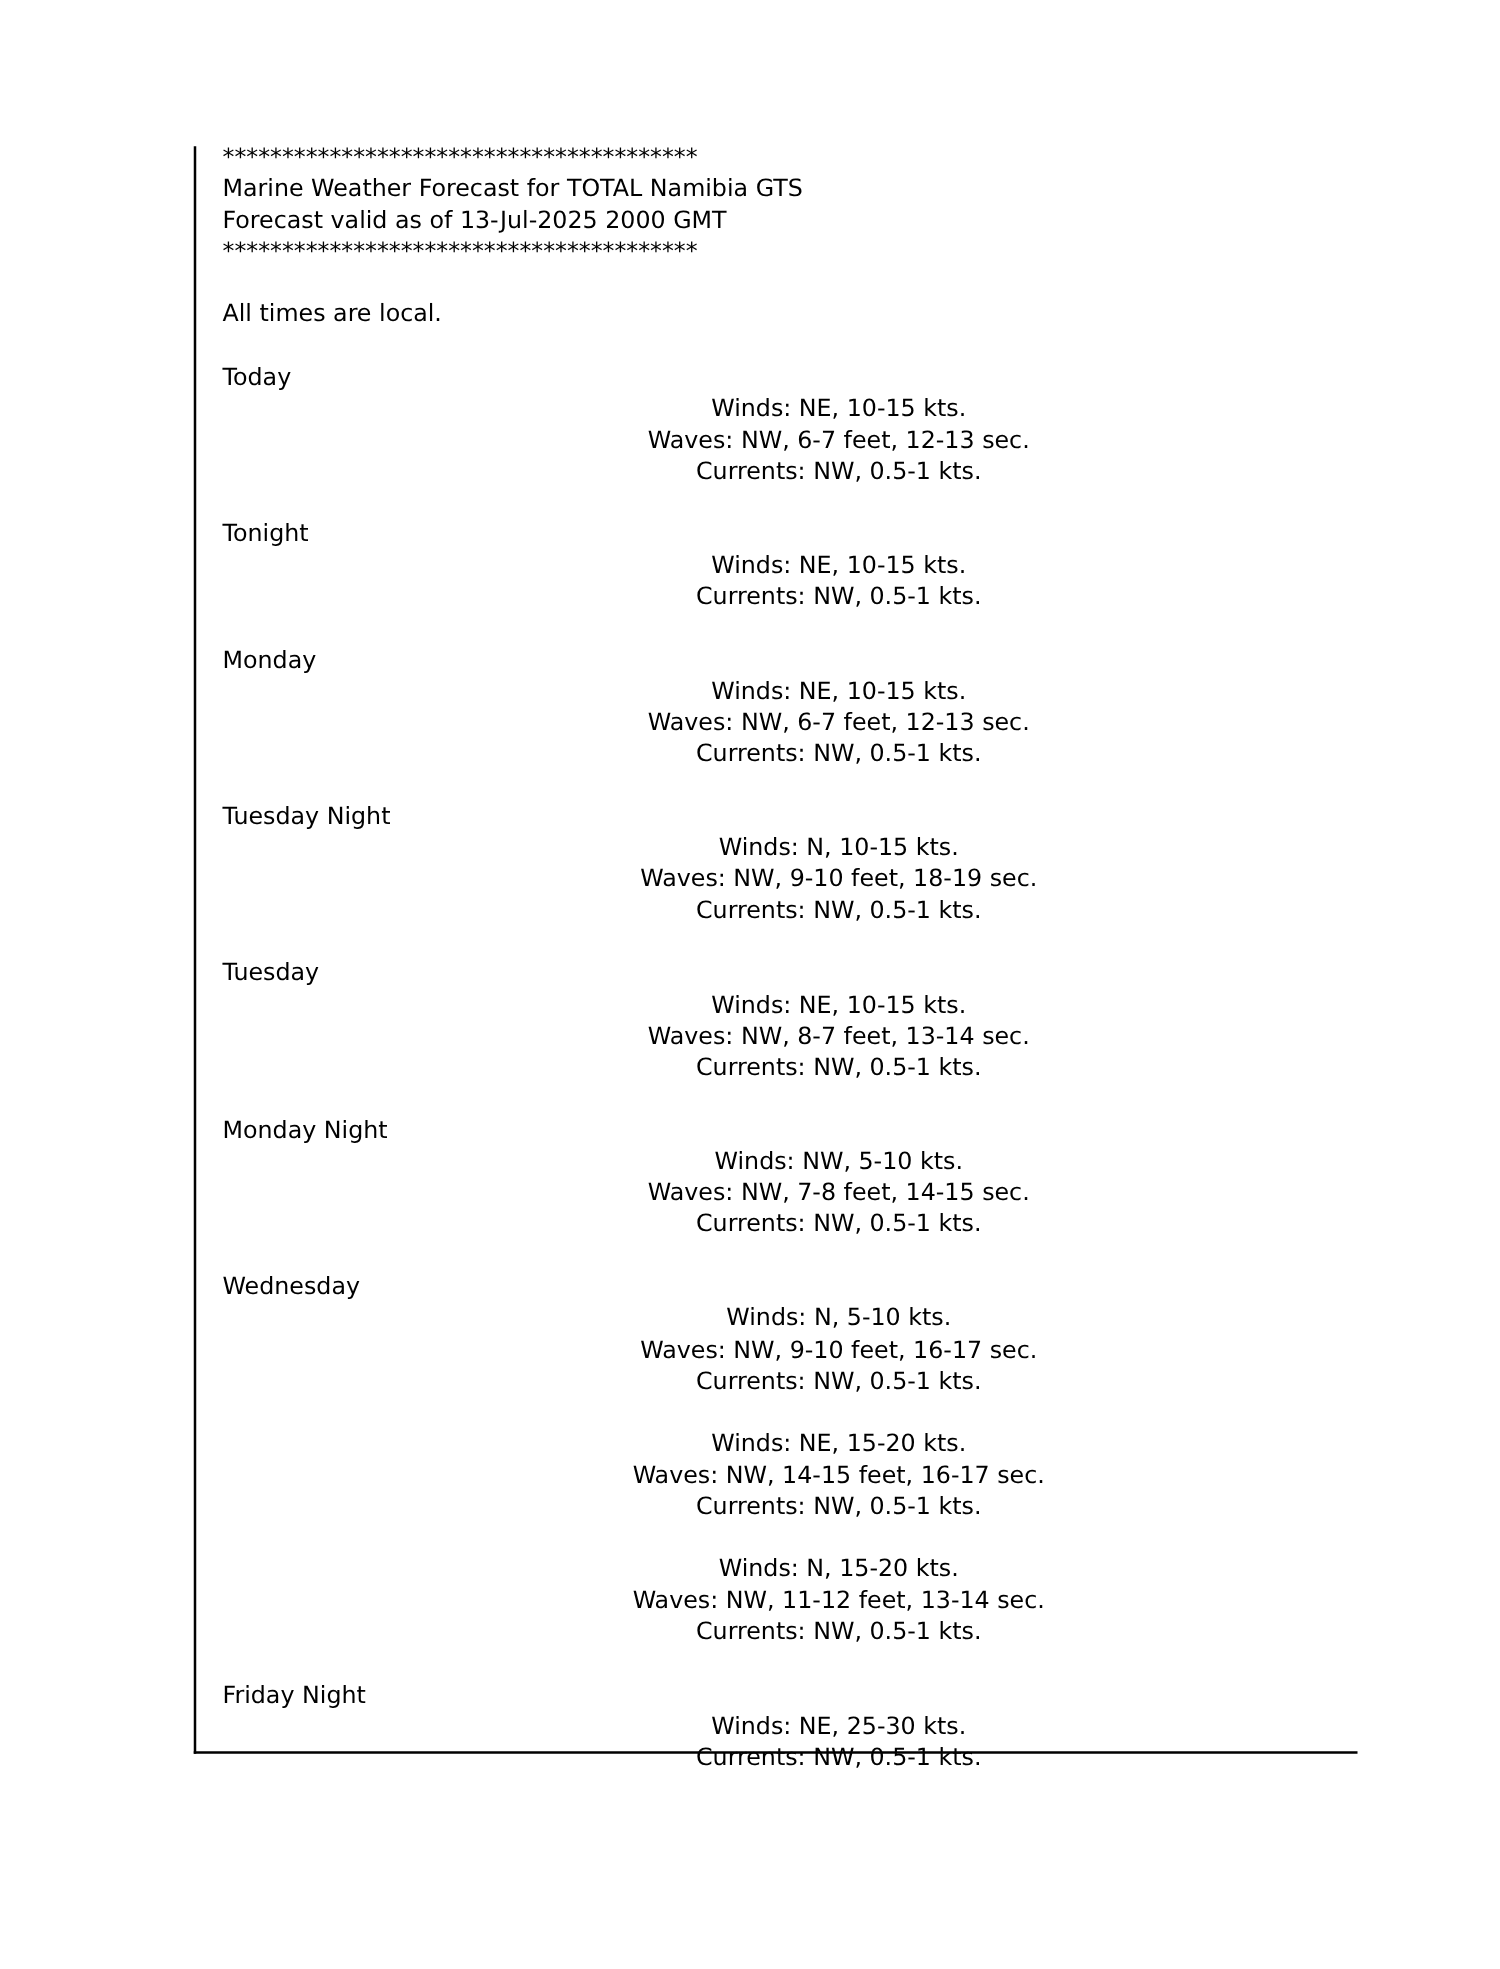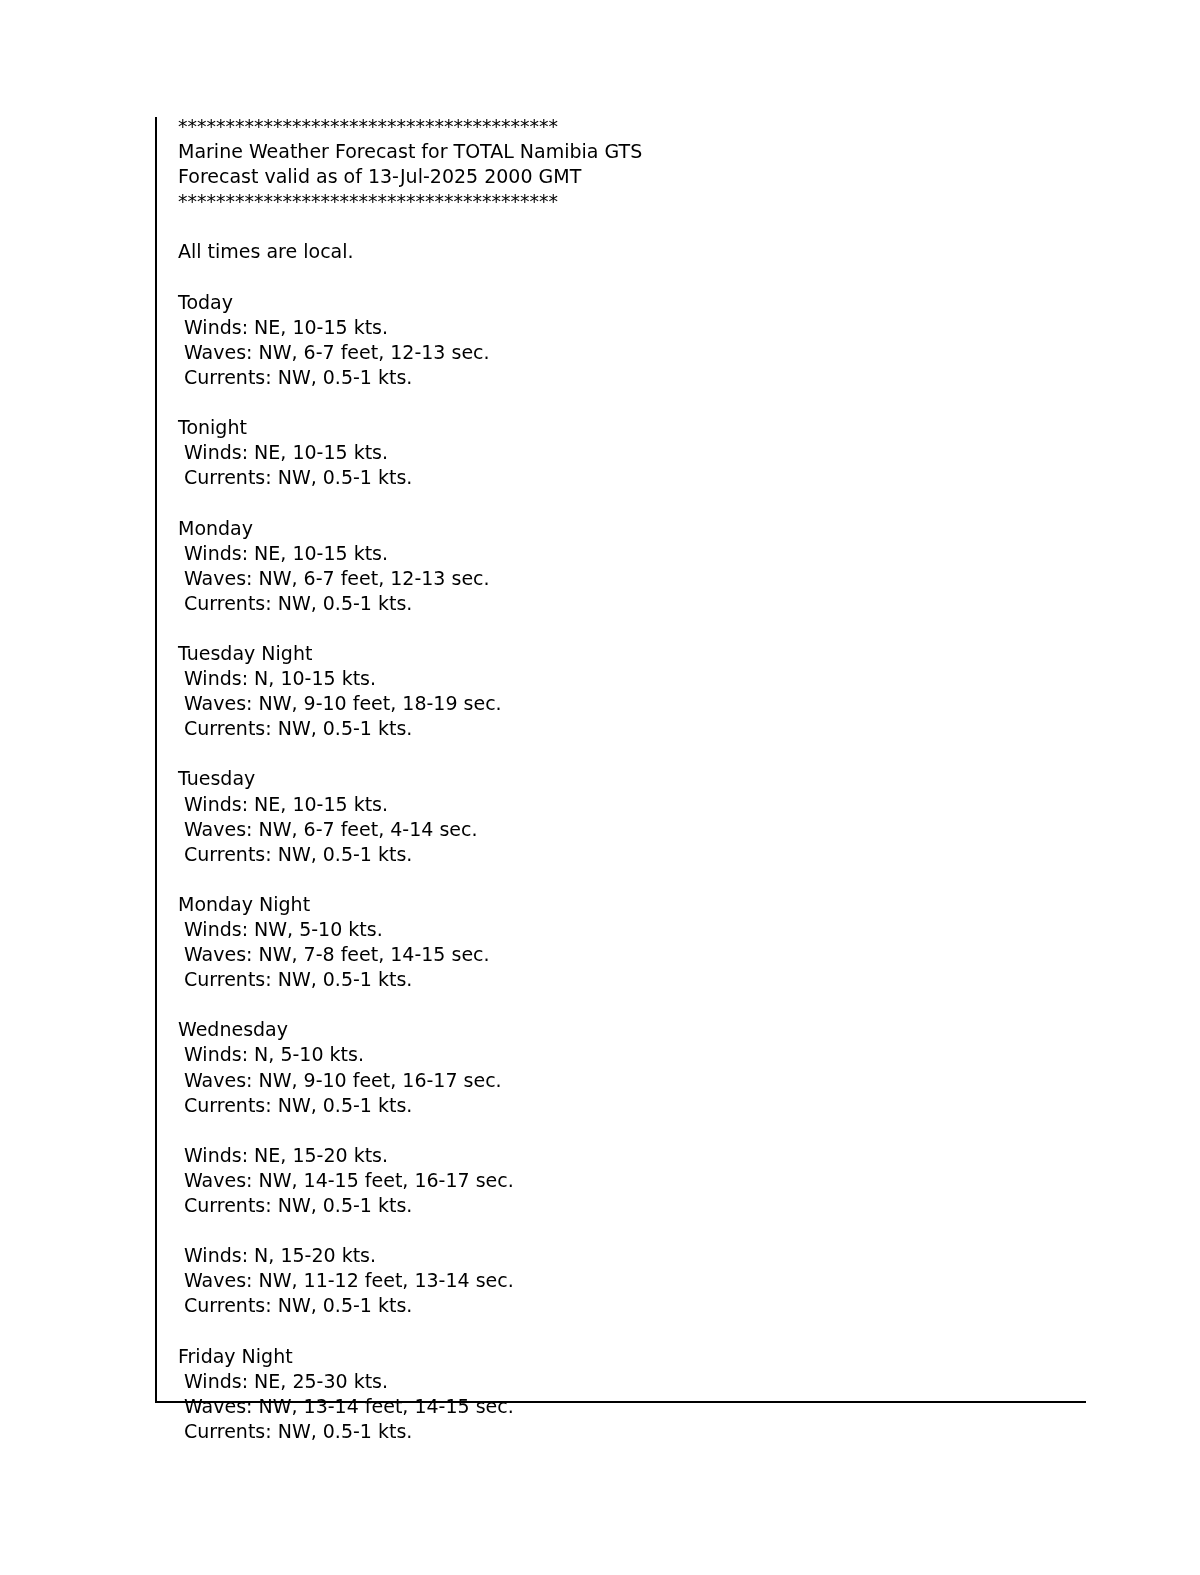--- a/index.html
+++ b/index.html
@@ -33,21 +33,21 @@
     height: 2px;
     background: #000000;
   }
   .textcol {
     position: absolute;
     left: 178px;
     top: 114px;
     width: 980px;
   }
   .line { white-space: pre; }
-  .line.ind { padding-left: 6px; }
+  .line.ind { padding-left: 6px; text-align: center; }
   .line.blank { height: 25.1px; }
 </style>
 </head>
 <body>
 
 <div class="frame-left"></div>
 <div class="frame-bottom"></div>
 
 <div class="textcol">
 
@@ -86,21 +86,21 @@
     <div class="line">Tuesday Night</div>
     <div class="line ind">Winds: N, 10-15 kts.</div>
     <div class="line ind">Waves: NW, 9-10 feet, 18-19 sec.</div>
     <div class="line ind">Currents: NW, 0.5-1 kts.</div>
     <div class="line blank"></div>
   </section>
 
   <section>
     <div class="line">Tuesday</div>
     <div class="line ind">Winds: NE, 10-15 kts.</div>
-    <div class="line ind">Waves: NW, 6-7 feet, 4-14 sec.</div>
+    <div class="line ind">Waves: NW, 8-7 feet, 13-14 sec.</div>
     <div class="line ind">Currents: NW, 0.5-1 kts.</div>
     <div class="line blank"></div>
   </section>
 
   <section>
     <div class="line">Monday Night</div>
     <div class="line ind">Winds: NW, 5-10 kts.</div>
     <div class="line ind">Waves: NW, 7-8 feet, 14-15 sec.</div>
     <div class="line ind">Currents: NW, 0.5-1 kts.</div>
     <div class="line blank"></div>
@@ -124,18 +124,17 @@
   <section>
     <div class="line ind">Winds: N, 15-20 kts.</div>
     <div class="line ind">Waves: NW, 11-12 feet, 13-14 sec.</div>
     <div class="line ind">Currents: NW, 0.5-1 kts.</div>
     <div class="line blank"></div>
   </section>
 
   <section>
     <div class="line">Friday Night</div>
     <div class="line ind">Winds: NE, 25-30 kts.</div>
-    <div class="line ind">Waves: NW, 13-14 feet, 14-15 sec.</div>
     <div class="line ind">Currents: NW, 0.5-1 kts.</div>
     <div class="line blank"></div>
   </section>
 
 </div>
 
 </body></html>

